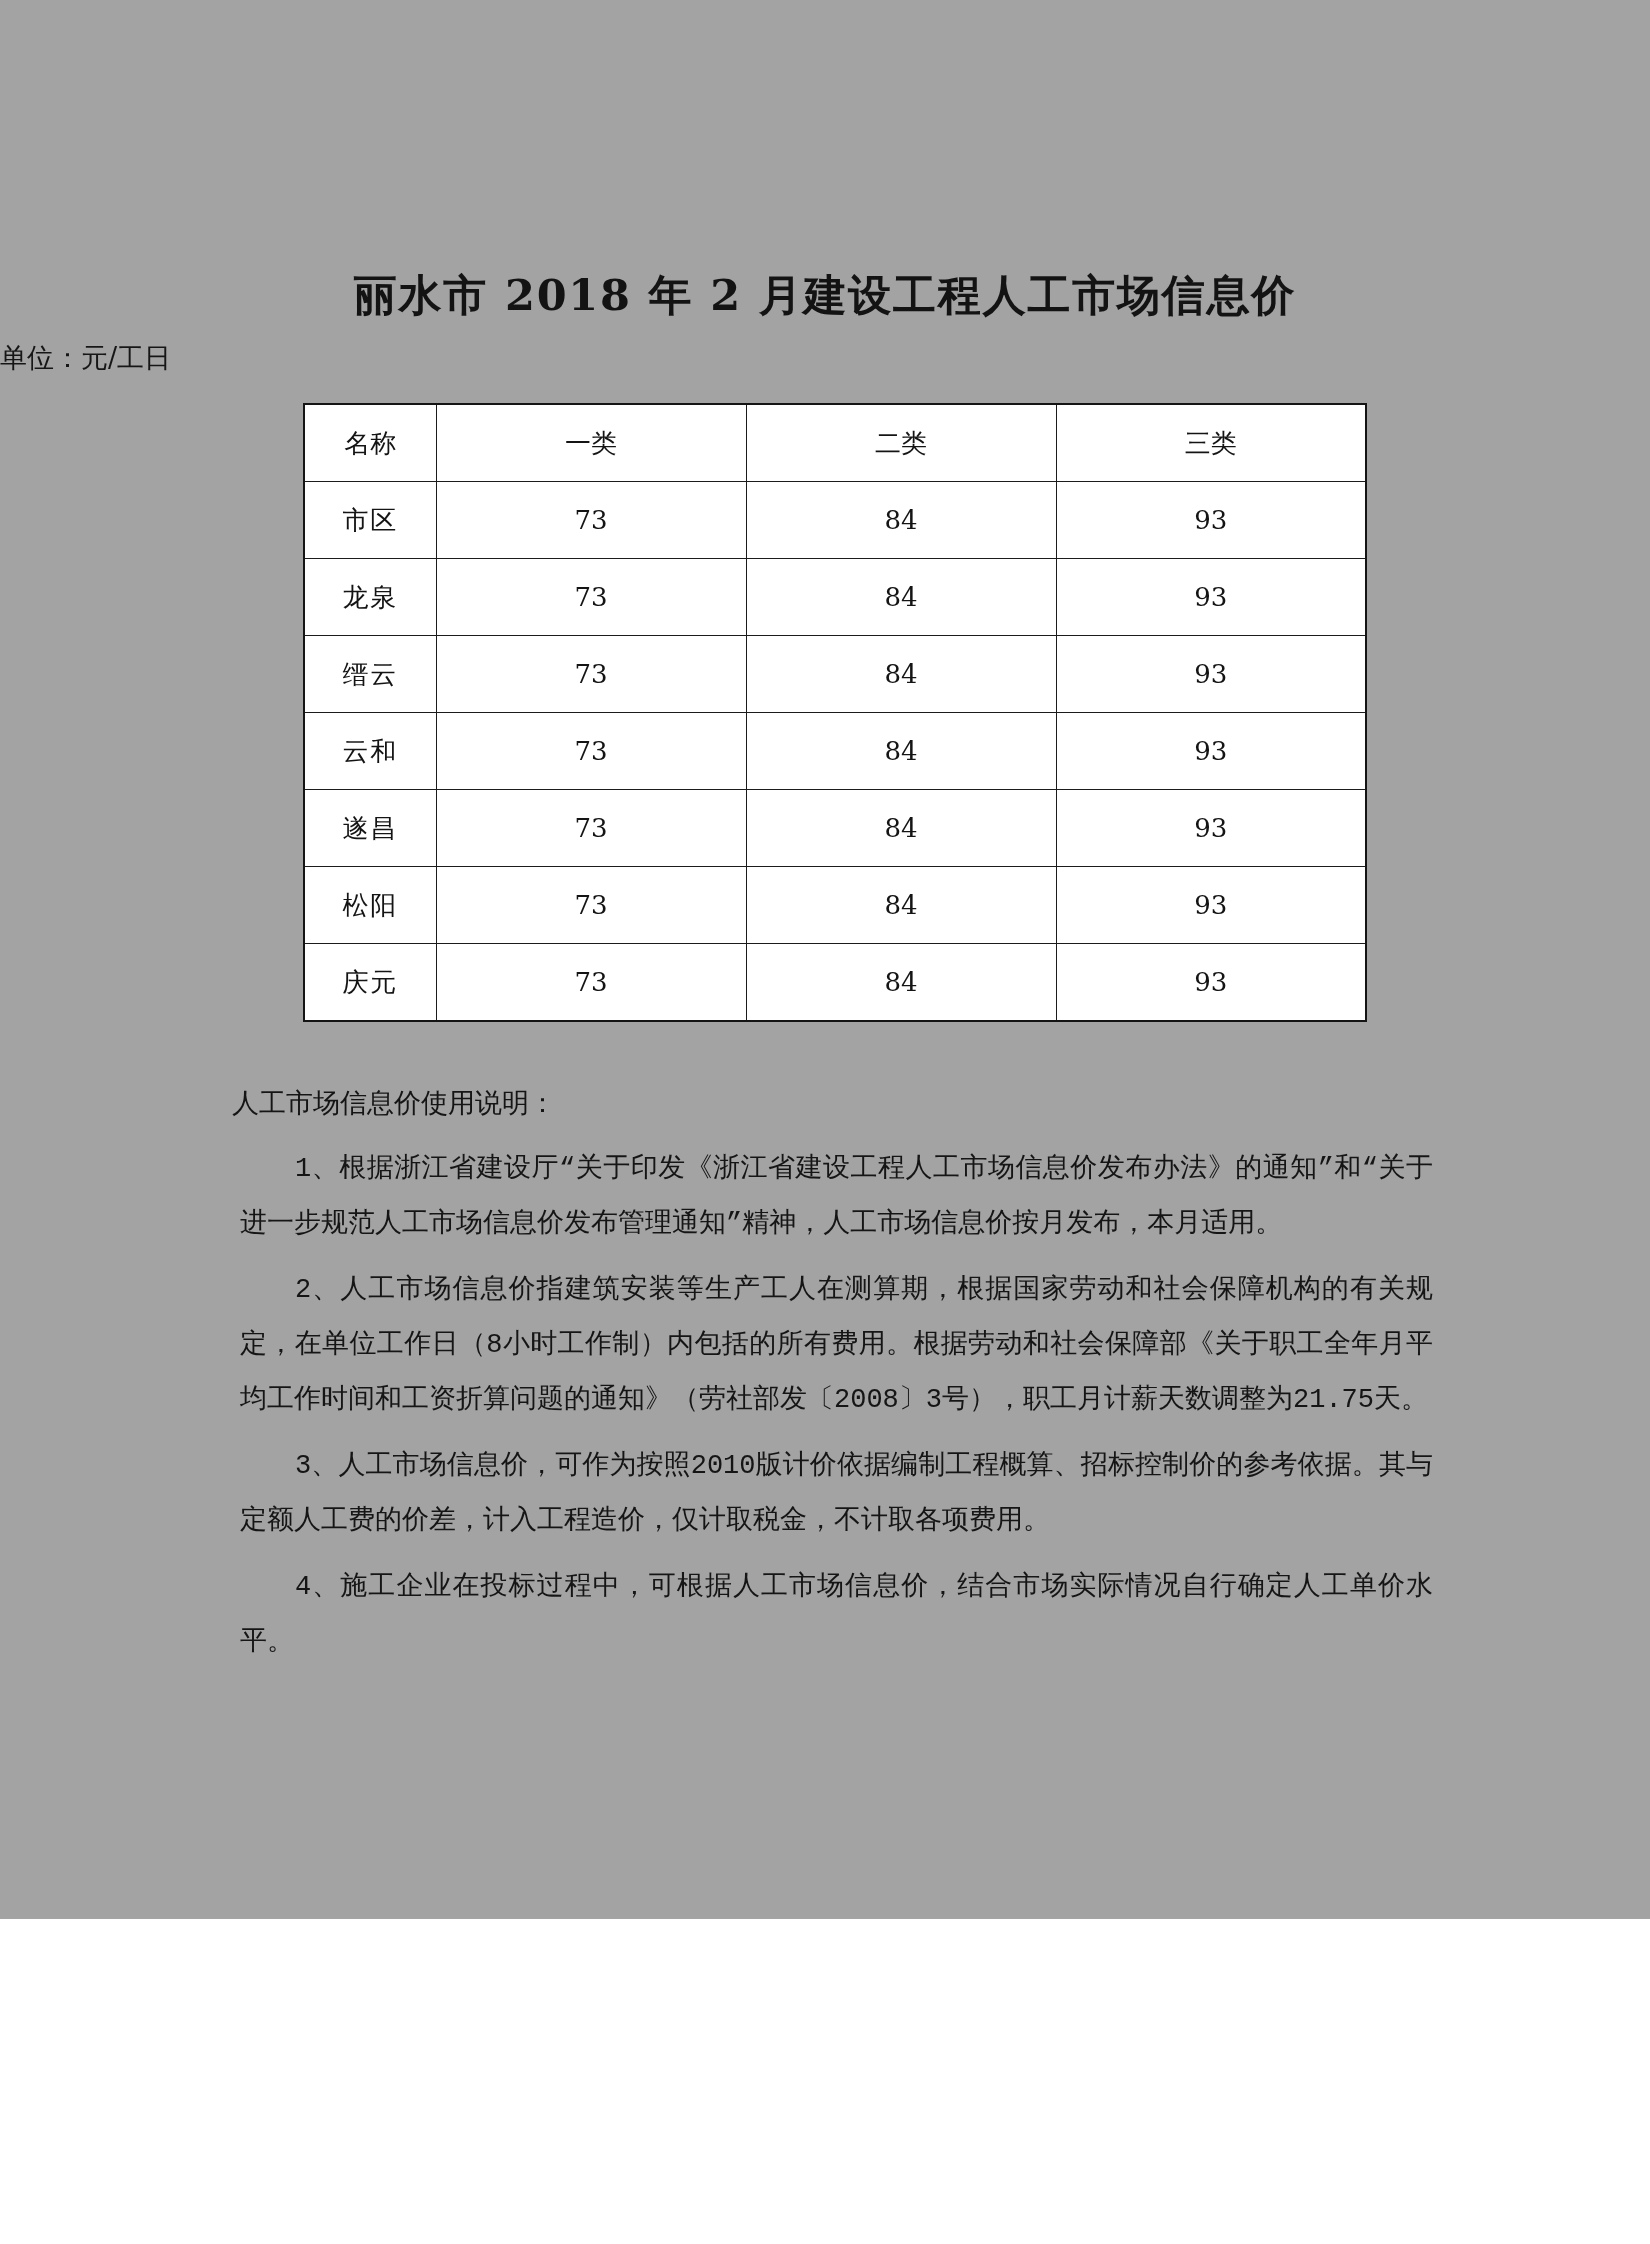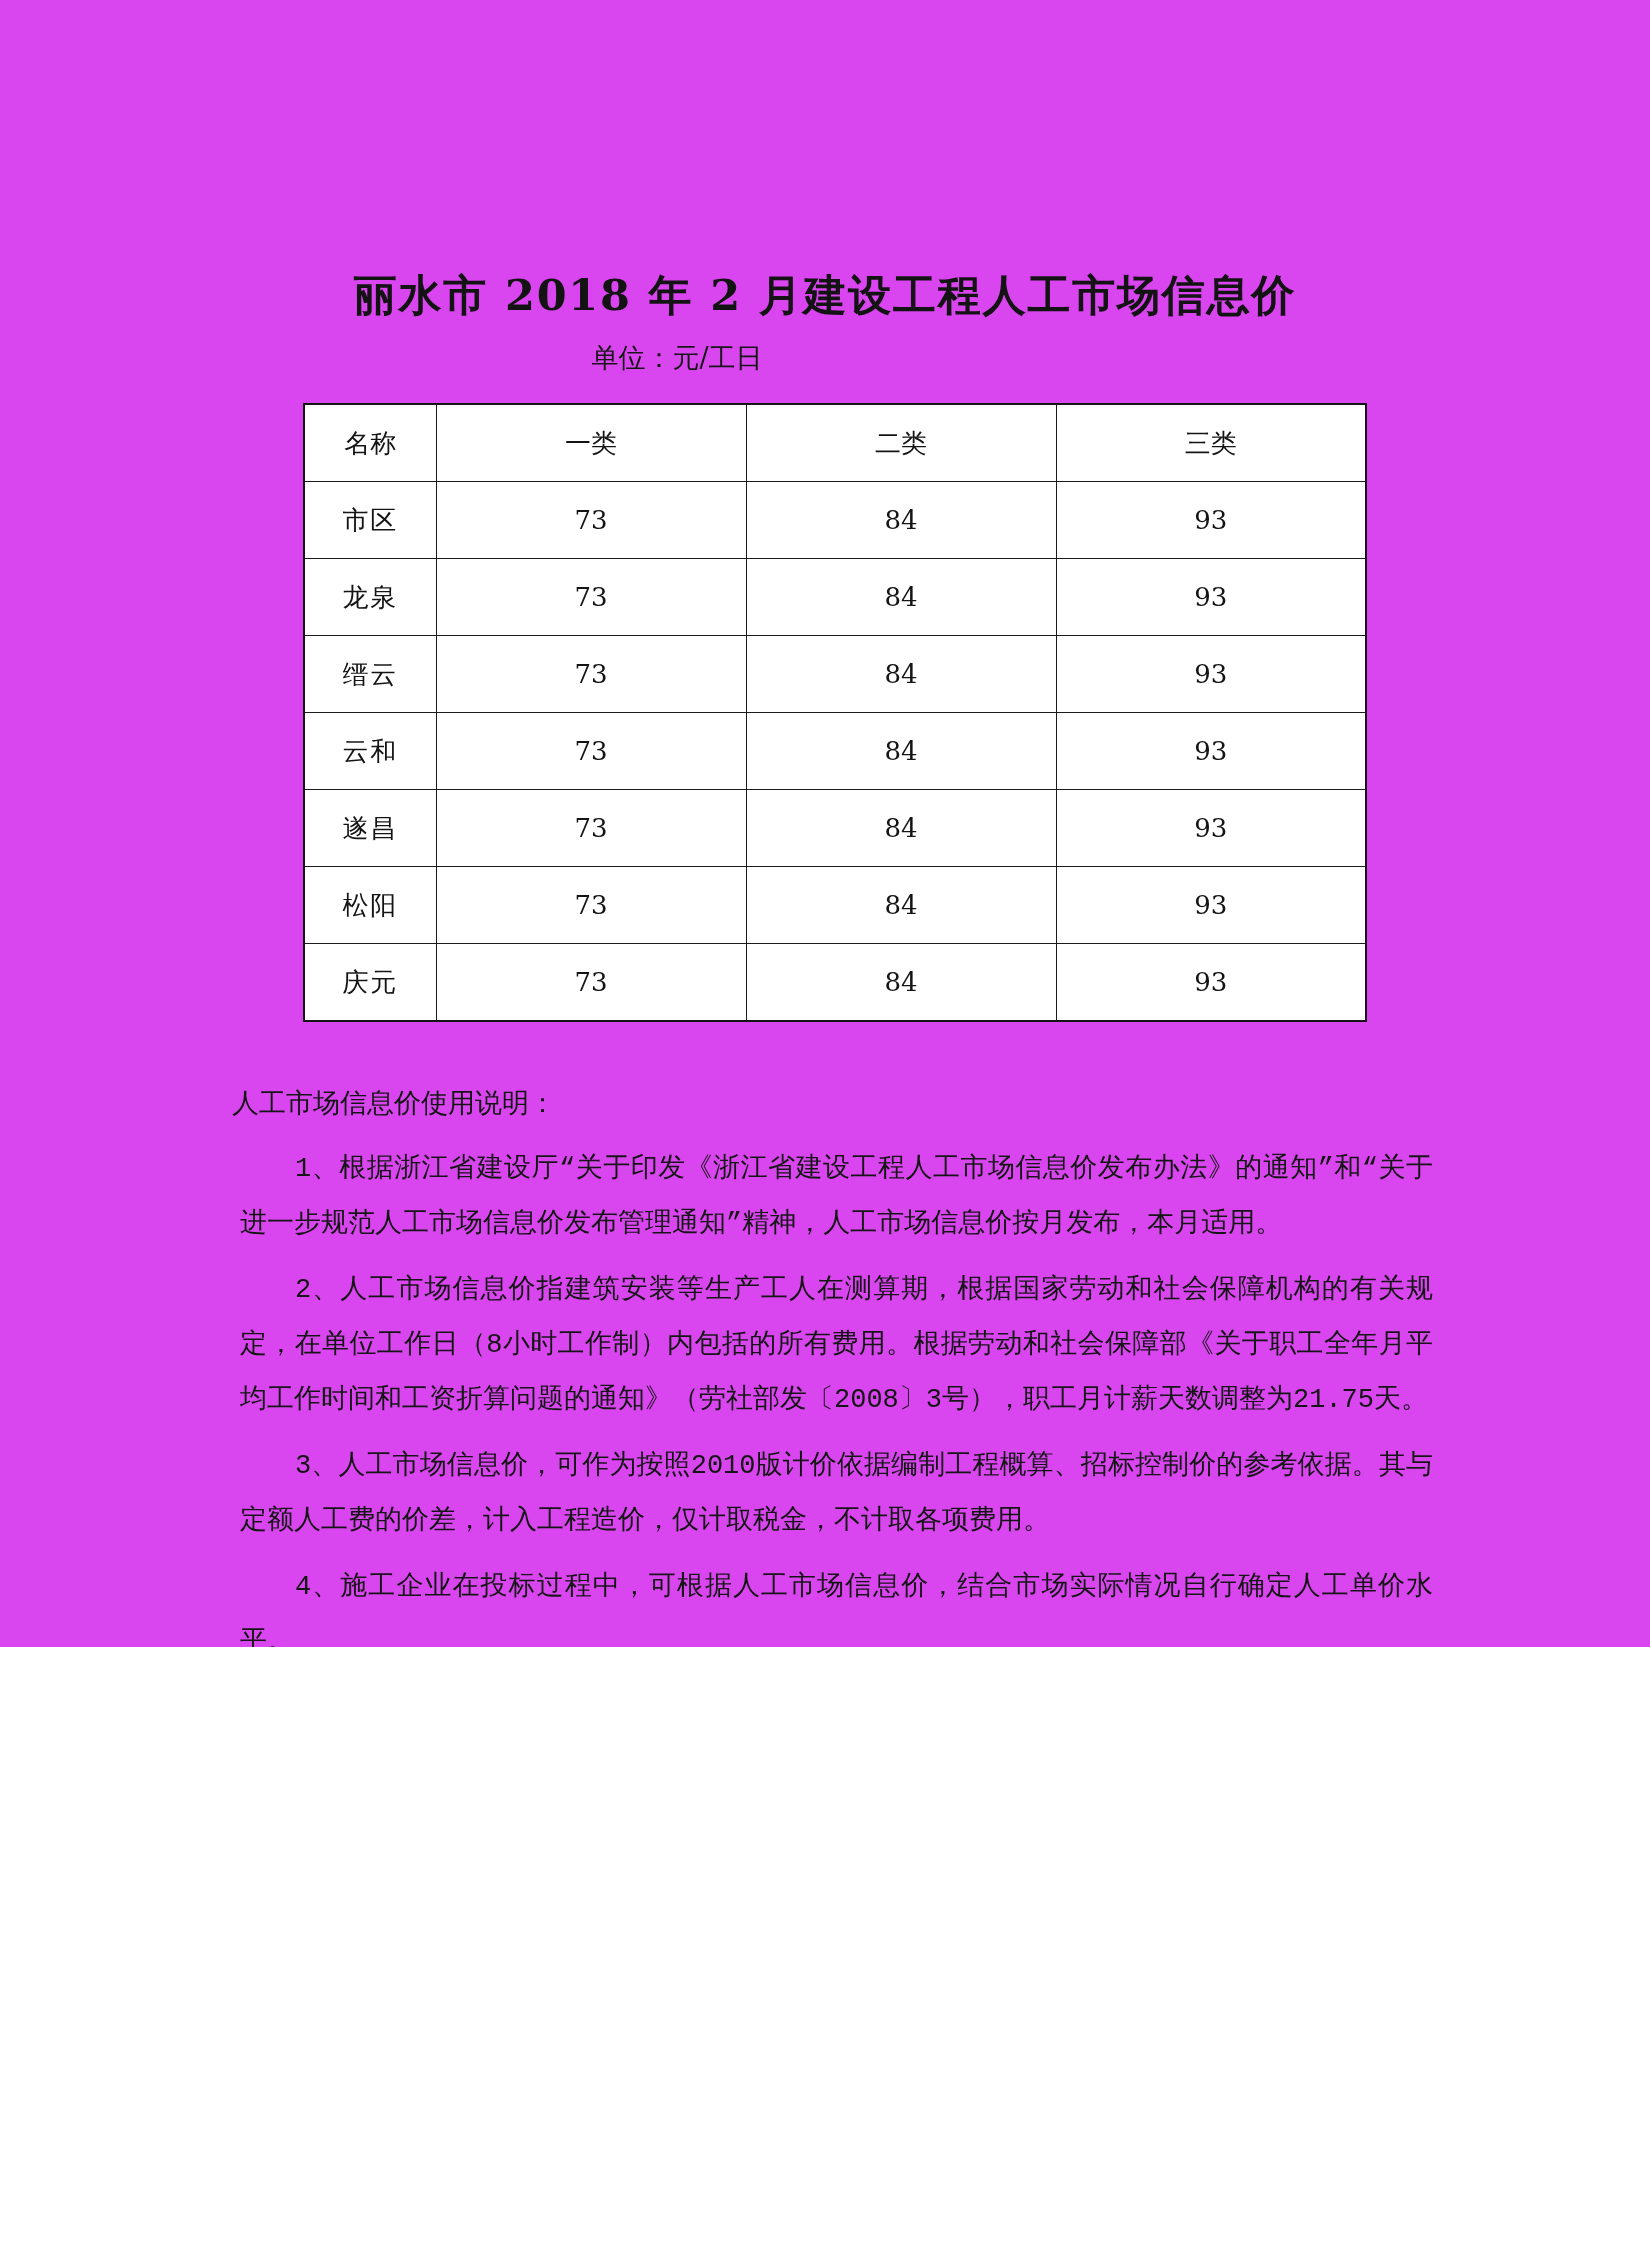--- a/index.html
+++ b/index.html
@@ -8,23 +8,23 @@
     padding: 0;
     background: #ffffff;
   }
   body {
     font-family: "DejaVu Serif", "Liberation Serif", serif;
     color: #1a1a1a;
   }
   .page {
     position: relative;
     width: 1650px;
-    height: 1647px;
+    height: 1919px;
     margin: 0 auto;
-    background: #d946ef;
+    background: #a3a3a3;
     box-sizing: border-box;
     overflow: hidden;
   }
 
   
   .doc-title {
     position: absolute;
     left: 0;
     right: 0;
     top: 238px;
@@ -36,21 +36,21 @@
     color: #131313;
     white-space: nowrap;
   }
 
   
   .unit-line {
     position: absolute;
     top: 340px;
     left: 0;
     width: 1354px;
-    text-align: center;
+    text-align: left;
     font-size: 27px;
     font-family: "DejaVu Serif", "Liberation Serif", serif;
     color: #161616;
   }
 
   
   .table-wrap {
     position: absolute;
     left: 303px;
     top: 403px;

